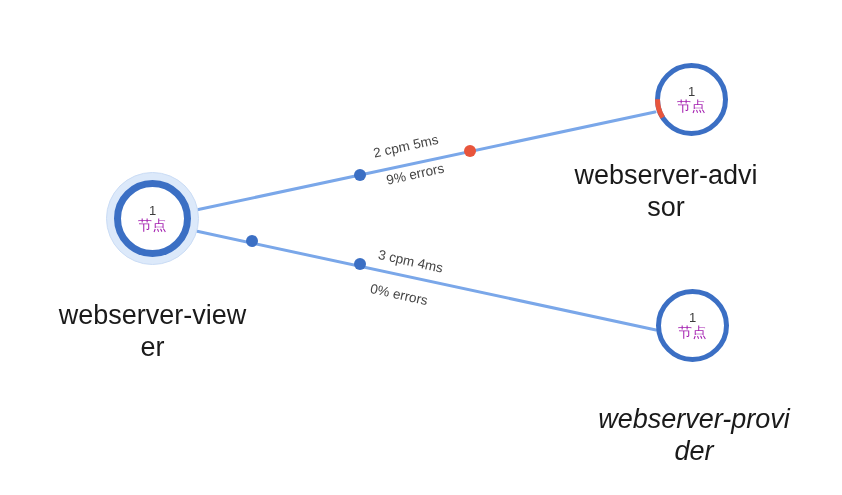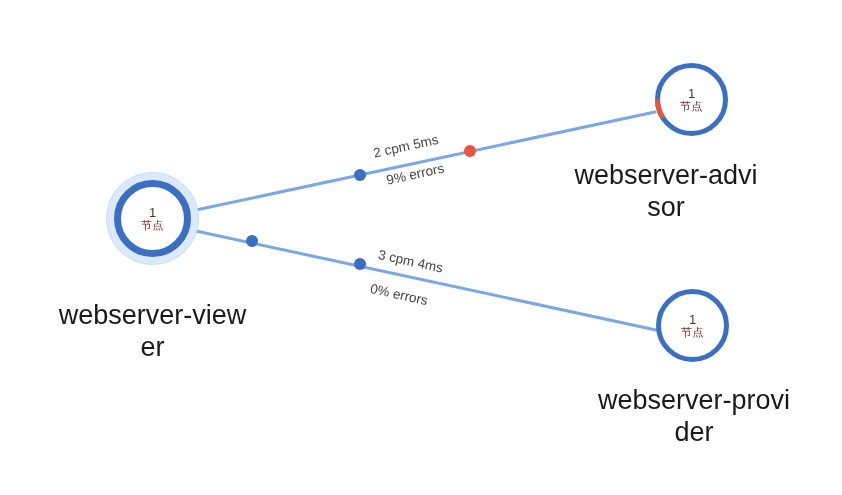--- a/index.html
+++ b/index.html
@@ -38,22 +38,22 @@
     align-items: center;
     justify-content: center;
     line-height: 1.05;
     color: #3c3c3c;
   }
   .node .node-count {
     font-size: 13px;
     color: #3c3c3c;
   }
   .node .node-unit {
-    font-size: 11px;
-    color: #7f1d1d;
+    font-size: 14px;
+    color: #a21caf;
     letter-spacing: 0.5px;
   }
 
   
   #node-viewer-halo {
     position: absolute;
     left: 106px;
     top: 172px;
     width: 93px;
     height: 93px;
@@ -98,21 +98,21 @@
   .service-label {
     position: absolute;
     text-align: center;
     color: #1a1a1a;
     font-size: 27px;
     line-height: 1.18;
     white-space: pre;
   }
   #label-viewer   { left: 10px;  top: 276px; width: 285px; margin-top: 24px; }
   #label-advisor  { left: 520px; top: 160px; width: 292px; }
-  #label-provider { left: 548px; top: 385px; width: 292px; }
+  #label-provider { left: 548px; top: 404px; width: 292px; font-style: italic; }
 
   
   .edge-label {
     position: absolute;
     color: #444444;
     font-size: 13.5px;
     white-space: nowrap;
     transform-origin: left top;
   }
   #edge-up-primary    { left: 372px; top: 146px; transform: rotate(-12.3deg); }

